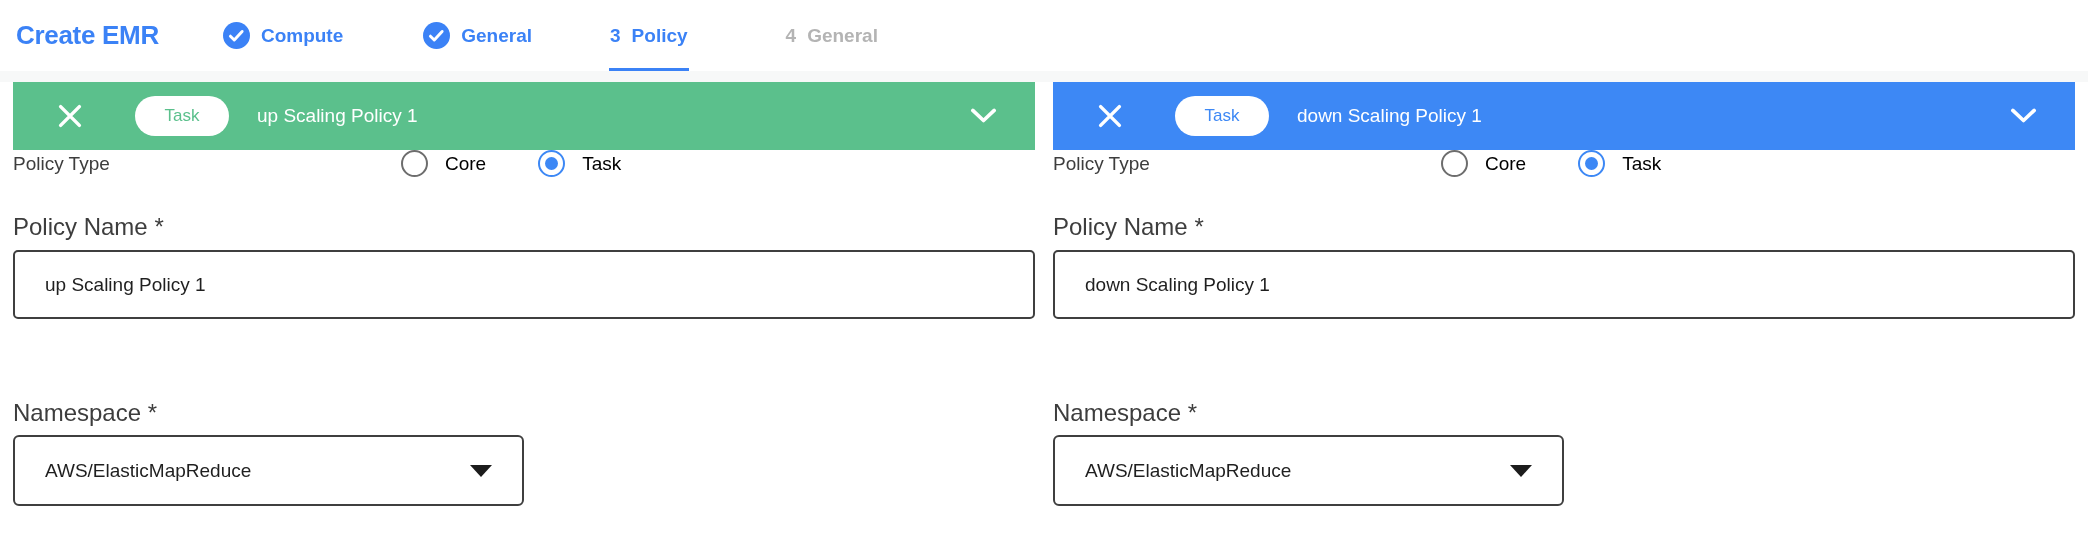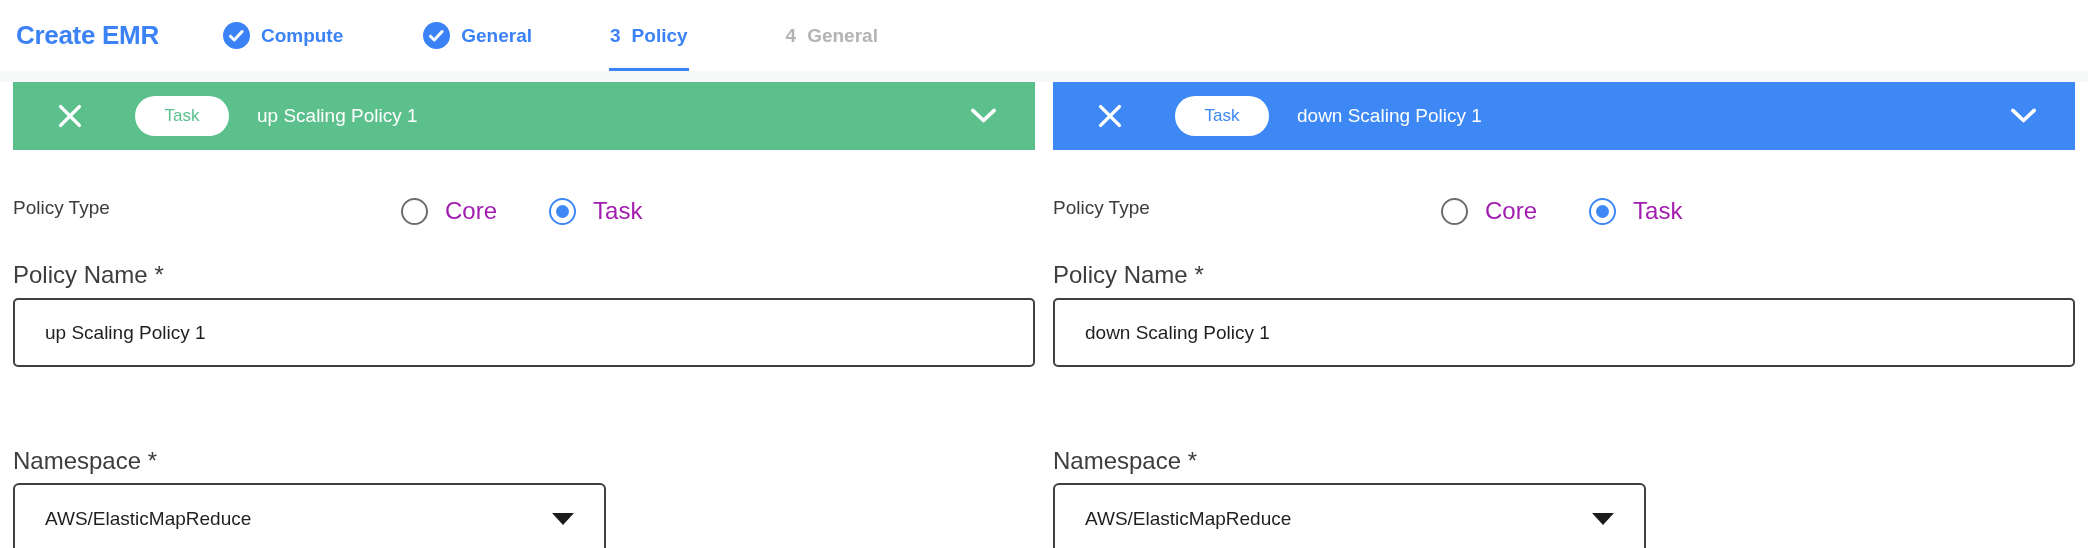--- a/index.html
+++ b/index.html
@@ -29,37 +29,37 @@
   .panel.blue  .panel-header { background:#3d88f5; }
   .close-x { width:30px; height:30px; margin-right:50px; cursor:pointer; flex:none; }
   .badge-pill { width:94px; height:40px; border-radius:20px; background:#fff; display:flex;
                 align-items:center; justify-content:center; font-size:17px; margin-right:28px; flex:none; }
   .panel.green .badge-pill { color:#5bc08c; }
   .panel.blue  .badge-pill { color:#3d88f5; }
   .panel-title { color:#fff; font-size:19px; }
   .chevron { margin-left:auto; cursor:pointer; width:27px; height:16px; flex:none; }
 
   
-  .policy-row { margin-top:47px; display:flex; }
+  .policy-row { display:flex; align-items:center; }
   .form-label { font-size:19px; color:#3d3d3d; }
   .policy-row .form-label { width:388px; flex:none; }
   .radio-group { display:flex; gap:52px; align-items:center; }
   .radio-option { display:flex; align-items:center; gap:17px; cursor:pointer; }
   .radio-circle { width:27px; height:27px; border-radius:50%; border:2px solid #6d6d6d; background:#fff;
                   display:flex; align-items:center; justify-content:center; flex:none; }
   .radio-option.checked .radio-circle { border-color:#3d88f5; }
   .radio-dot { width:13px; height:13px; border-radius:50%; background:#3d88f5; }
-  .radio-label { font-size:24px; color:#a21caf; }
+  .radio-label { font-size:19px; color:#000000; }
 
   .field-label { margin-top:36px; font-size:24px; color:#3d3d3d; }
   .text-input { margin-top:9px; display:block; width:100%; height:69px; border:2px solid #3f3f3f;
                 border-radius:5px; padding:0 30px; font-size:19px; color:#1f1f1f; background:#fff;
                 font-family:inherit; outline:none; }
   .namespace-label { margin-top:80px; }
-  .select-box { margin-top:8px; width:593px; max-width:100%; height:71px; border:2px solid #3f3f3f;
+  .select-box { margin-top:8px; width:511px; max-width:100%; height:71px; border:2px solid #3f3f3f;
                 border-radius:6px; display:flex; align-items:center; padding:0 30px; cursor:pointer; background:#fff; }
   .select-value { font-size:19px; color:#1f1f1f; }
   .select-caret { margin-left:auto; width:0; height:0; border-left:11px solid transparent;
                   border-right:11px solid transparent; border-top:12px solid #1c1c1c; }
 </style>
 </head>
 <body>
 
 <div class="top-bar">
   <div class="app-title">Create EMR</div>

